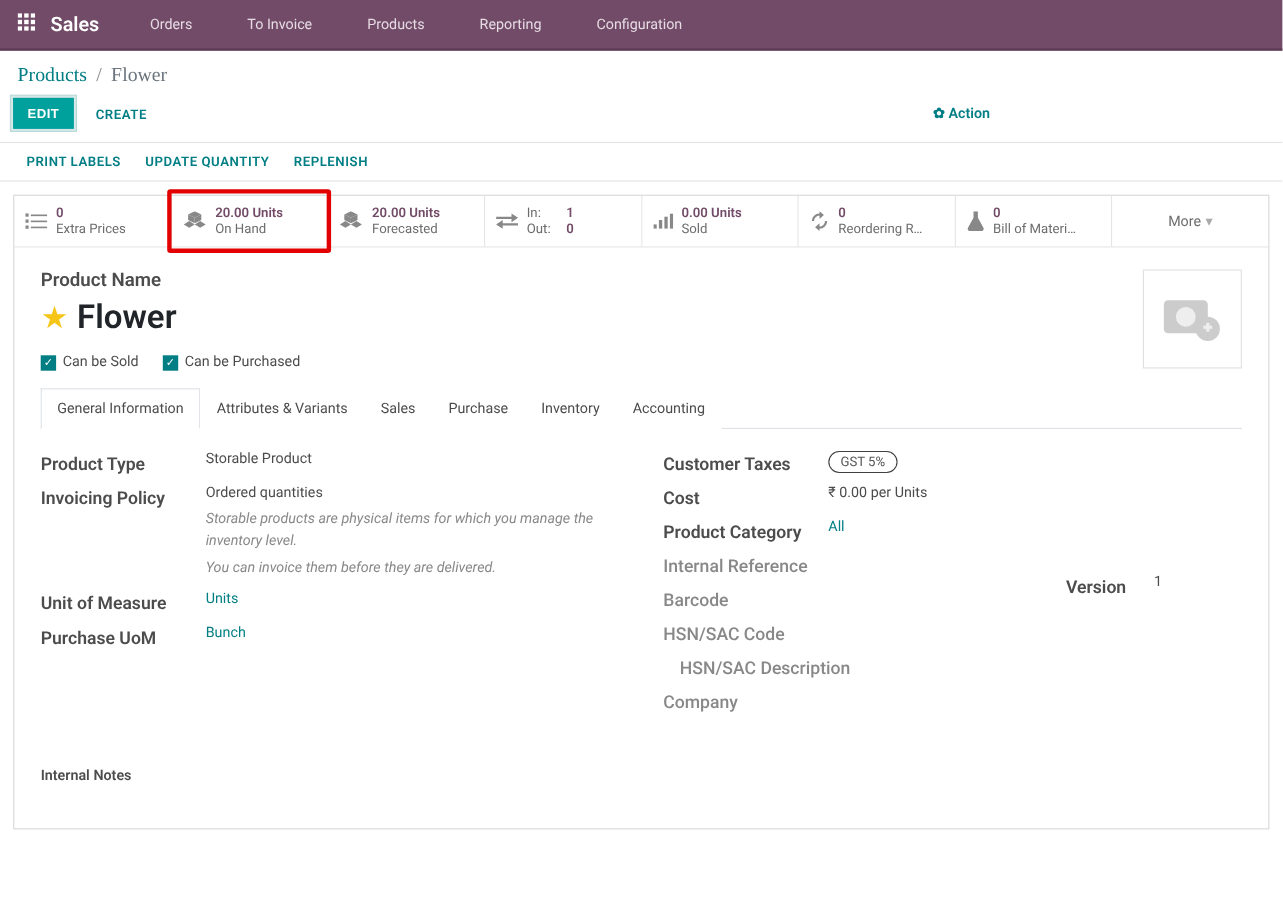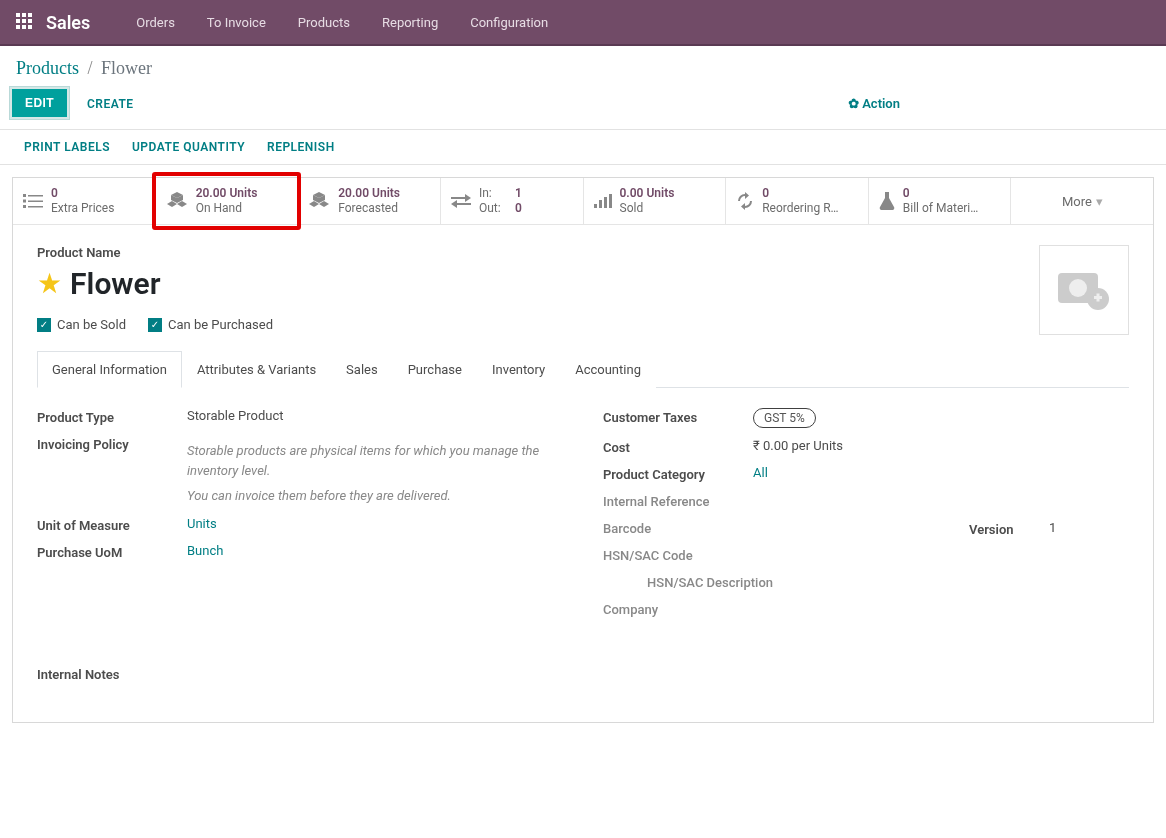--- a/index.html
+++ b/index.html
@@ -3,21 +3,21 @@
 <meta charset="utf-8">
 <style>
 * { box-sizing: border-box; margin: 0; padding: 0; }
 body { font-family: -apple-system, BlinkMacSystemFont, "Segoe UI", Roboto, "Helvetica Neue", Arial, sans-serif; font-size: 13px; color: #4c4c4c; background: #fff; }
 
 
 .top-nav { background: #714b67; color: #fff; height: 46px; display: flex; align-items: center; padding: 0 16px; border-bottom: 2px solid #5a3a53; }
 .apps-icon { display: inline-block; margin-right: 14px; cursor: pointer; }
 .apps-icon svg { fill: #fff; }
 .app-title { font-size: 18px; font-weight: 600; color: #fff; margin-right: 30px; }
-.nav-items { display: flex; gap: 0; }
+.nav-items { display: flex; gap: 18px; }
 .nav-item { color: #e7dce4; padding: 14px 16px; cursor: pointer; font-size: 13px; }
 
 
 .breadcrumb-row { padding: 12px 16px 0 16px; display: flex; align-items: center; font-family: Liberation Serif, serif; }
 .breadcrumb { font-size: 18px; }
 .breadcrumb a { color: #017e84; text-decoration: none; }
 .breadcrumb .sep { color: #888; margin: 0 4px; }
 .breadcrumb .current { color: #6c757d; }
 
 .action-row { display: flex; align-items: center; justify-content: space-between; padding: 10px 16px 12px 12px; border-bottom: 1px solid #e2e2e2;}
@@ -42,40 +42,40 @@
 .stat-label { color: #6c6c6c; font-size: 12px; white-space: nowrap; overflow: hidden; text-overflow: ellipsis; }
 .stat-inout .row { display: flex; gap: 8px; font-size: 12px; }
 .stat-inout .k { color: #6c6c6c; width: 28px; }
 .stat-inout .v { color: #714b67; font-weight: 600; }
 .more-btn { color: #6c6c6c; font-size: 13px; justify-content: center; gap: 4px; }
 .highlight-box { position: absolute; border: 4px solid #e20000; border-radius: 3px; pointer-events: none; top: -6px; bottom: -6px; left: -4px; right: -4px; }
 
 
 .product-header { padding: 20px 24px 10px 24px; display: flex; justify-content: space-between; }
 .ph-left {}
-.ph-label { font-size: 13px; font-weight: 600; color: #4c4c4c; margin-bottom: 6px; }
+.ph-label { font-size: 17px; font-weight: 600; color: #4c4c4c; margin-bottom: 6px; }
 .ph-title-row { display: flex; align-items: center; gap: 8px; }
 .star { color: #f5c518; font-size: 28px; }
 .product-name { font-size: 30px; font-weight: 600; color: #212529; }
 .checkbox-row { margin-top: 16px; display: flex; gap: 22px; }
 .chk { display: flex; align-items: center; gap: 6px; color: #4c4c4c; font-size: 13px; }
 .chk-box { width: 14px; height: 14px; background: #017e84; color: #fff; display: inline-flex; align-items: center; justify-content: center; font-size: 10px; }
 .img-placeholder { width: 90px; height: 90px; border: 1px solid #e0e0e0; display: flex; align-items: center; justify-content: center; color: #bbb; }
 
 
 .tabs { display: flex; border-bottom: 1px solid #dee2e6; margin: 0 24px; }
 .tab { padding: 10px 14px; border: 1px solid transparent; border-bottom: none; cursor: pointer; color: #4c4c4c; font-size: 13px; background: #fff; margin-bottom: -1px; }
 .tab.active { border-color: #dee2e6; border-bottom: 1px solid #fff; background: #fff; }
 .tabrow-wrap { margin-top: 6px; }
 
 
 .form-body { display: flex; padding: 20px 24px 0 24px; gap: 40px; }
 .col { flex: 1; }
 .field-row { display: flex; margin-bottom: 10px; align-items: flex-start; }
-.field-label { width: 150px; color: #4c4c4c; font-weight: 600; font-size: 13px; flex-shrink: 0; padding-top: 2px;}
+.field-label { width: 150px; color: #4c4c4c; font-weight: 600; font-size: 16px; flex-shrink: 0; padding-top: 2px;}
 .field-label.muted { color: #888; font-weight: 500; }
 .field-val { flex: 1; font-size: 13px; color: #4c4c4c; }
 .field-val.link { color: #017e84; }
 .hint { color: #888; font-style: italic; font-size: 13px; line-height: 1.5; margin-top: 6px; }
 .tax-pill { display: inline-block; border: 1px solid #404040; border-radius: 12px; padding: 2px 10px; font-size: 12px; color: #555; }
 .right-sub { display: flex; }
 .right-sub .left2 { flex: 1; }
 .right-sub .right2 { width: 160px; }
 .internal-notes { margin: 40px 24px 0 24px; font-size: 13px; font-weight: 600; color: #4c4c4c; border-top: 1px solid #eee; padding-top: 12px;}
 .internal-notes-noborder { border-top: none; padding-top: 0; }
@@ -284,20 +284,21 @@
 
   <div class="form-body">
     <div class="col">
       <div class="field-row">
         <div class="field-label">Product Type</div>
         <div class="field-val">Storable Product</div>
       </div>
       <div class="field-row">
         <div class="field-label">Invoicing Policy</div>
         <div class="field-val">
+          <div>Ordered quantities</div>
           <div class="hint">Storable products are physical items for which you manage the inventory level.</div>
           <div class="hint">You can invoice them before they are delivered.</div>
         </div>
       </div>
       <div class="field-row" style="margin-top:10px;">
         <div class="field-label">Unit of Measure</div>
         <div class="field-val link">Units</div>
       </div>
       <div class="field-row">
         <div class="field-label">Purchase UoM</div>

